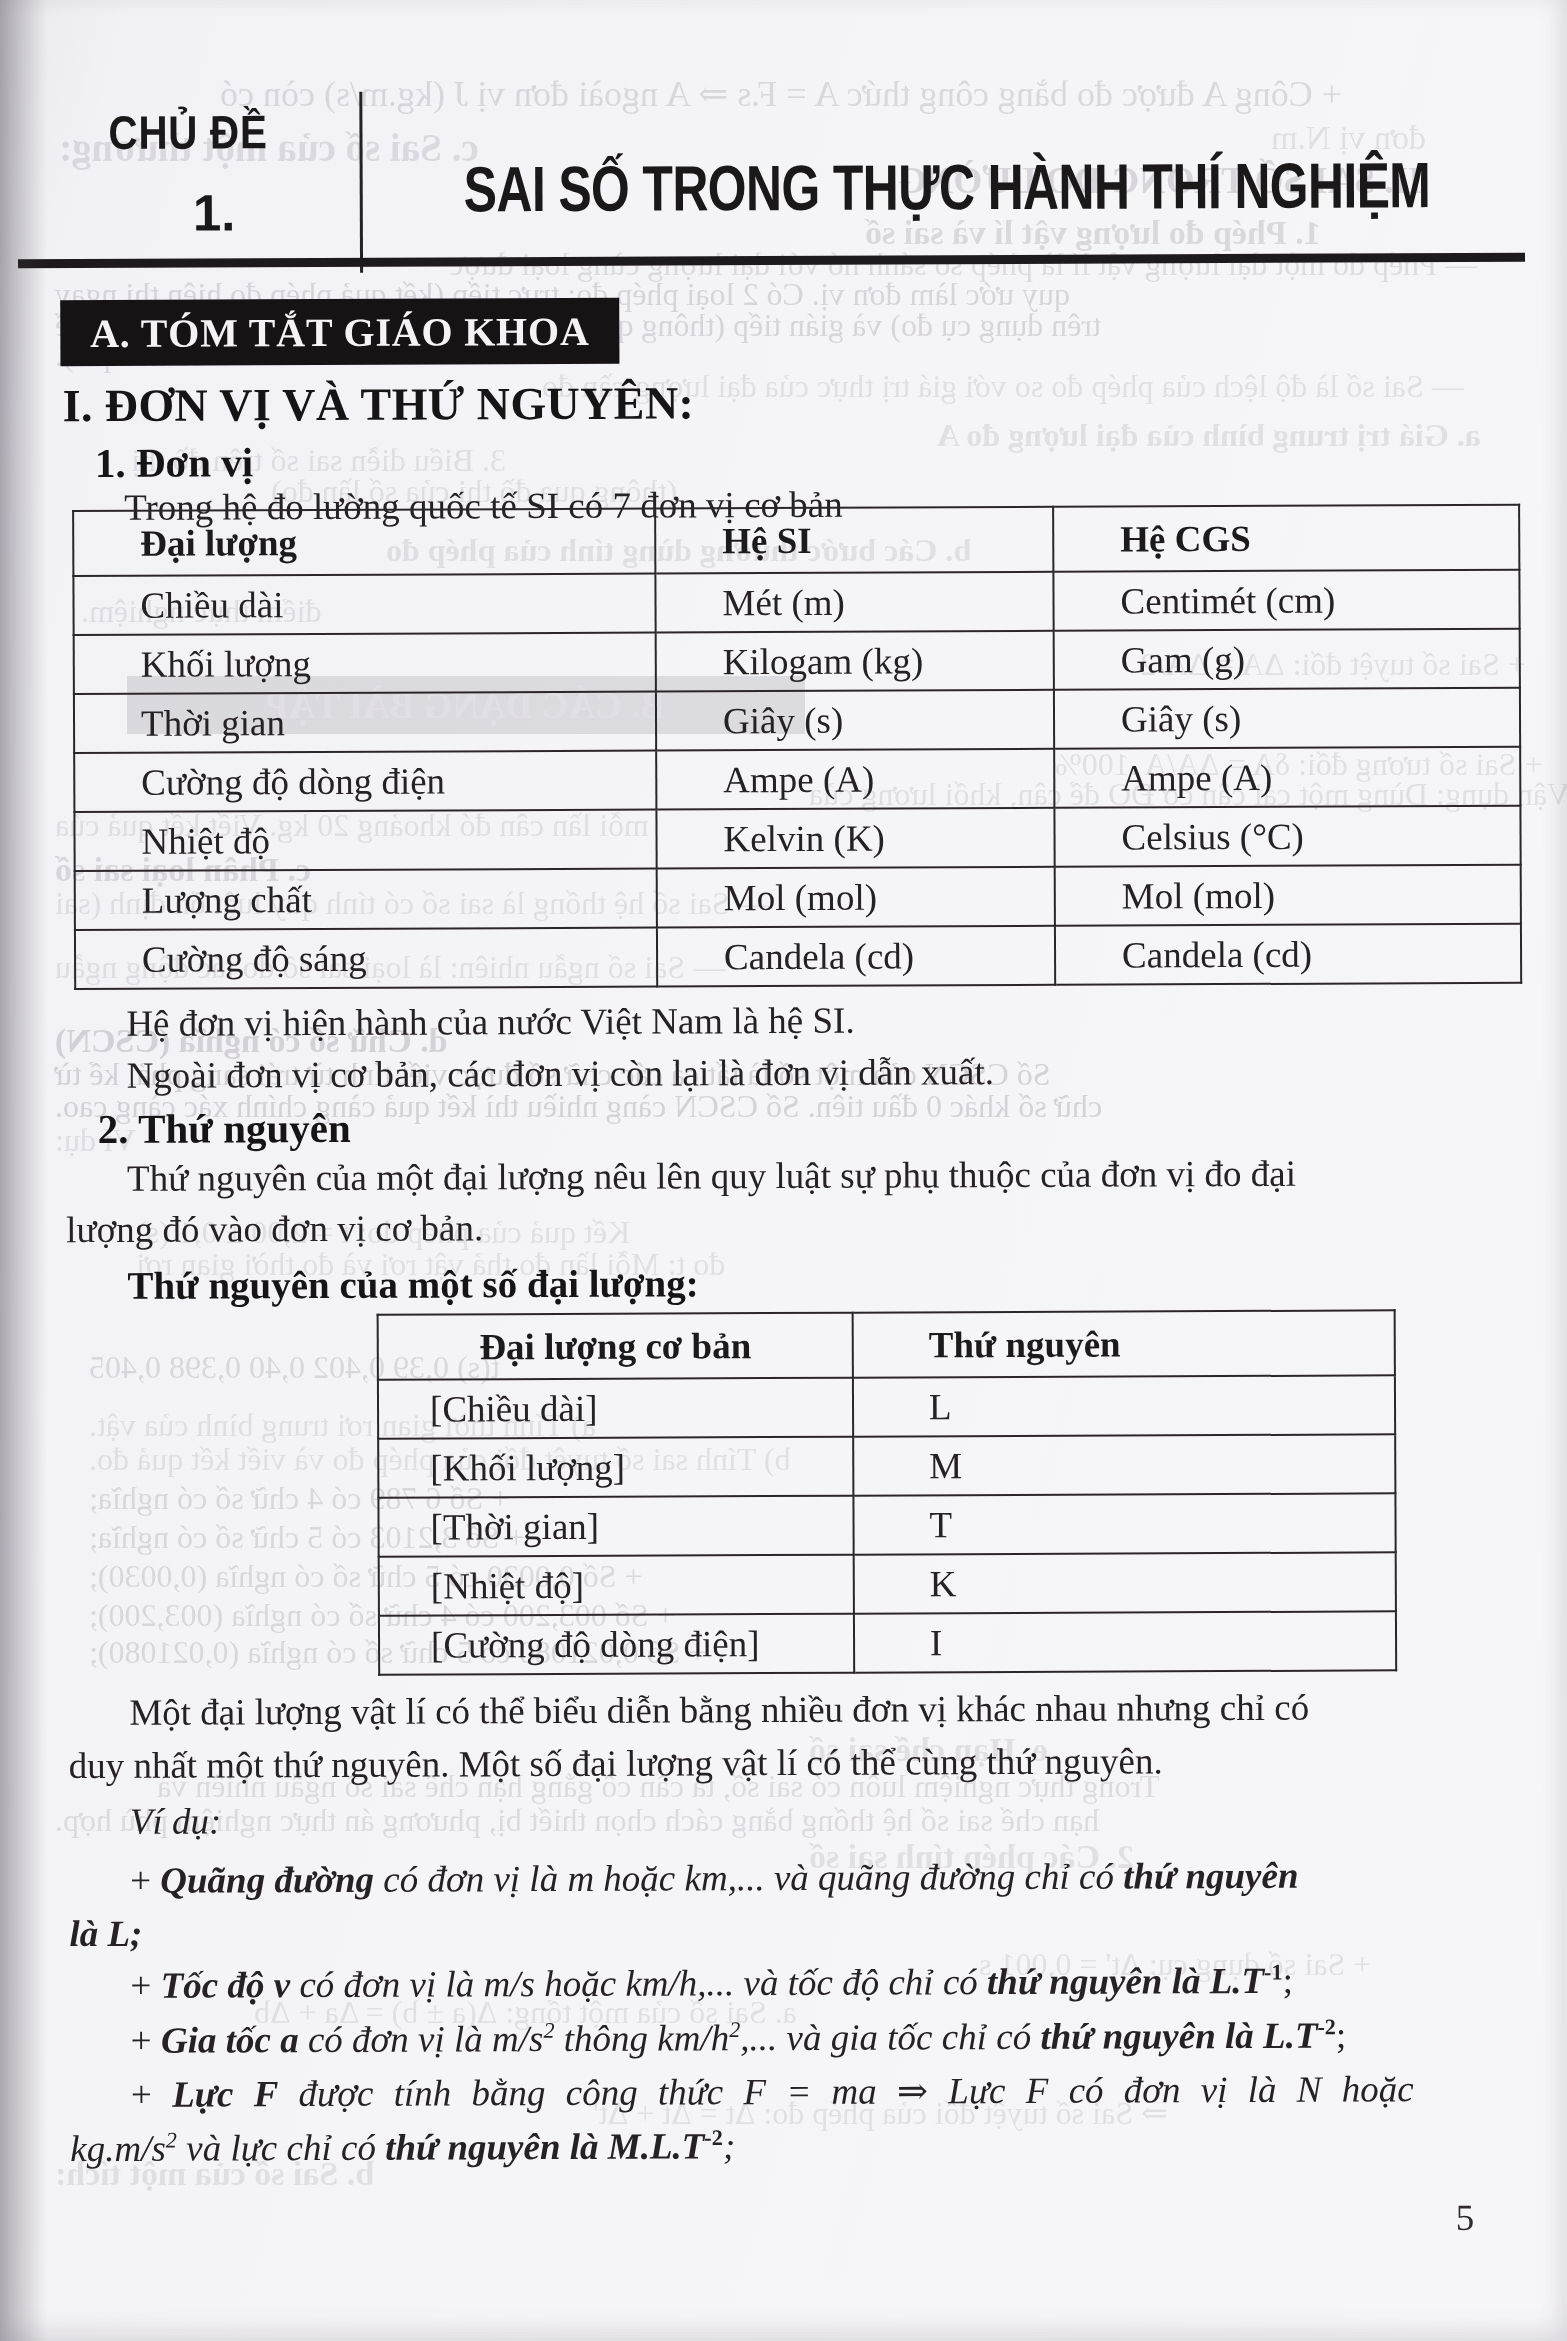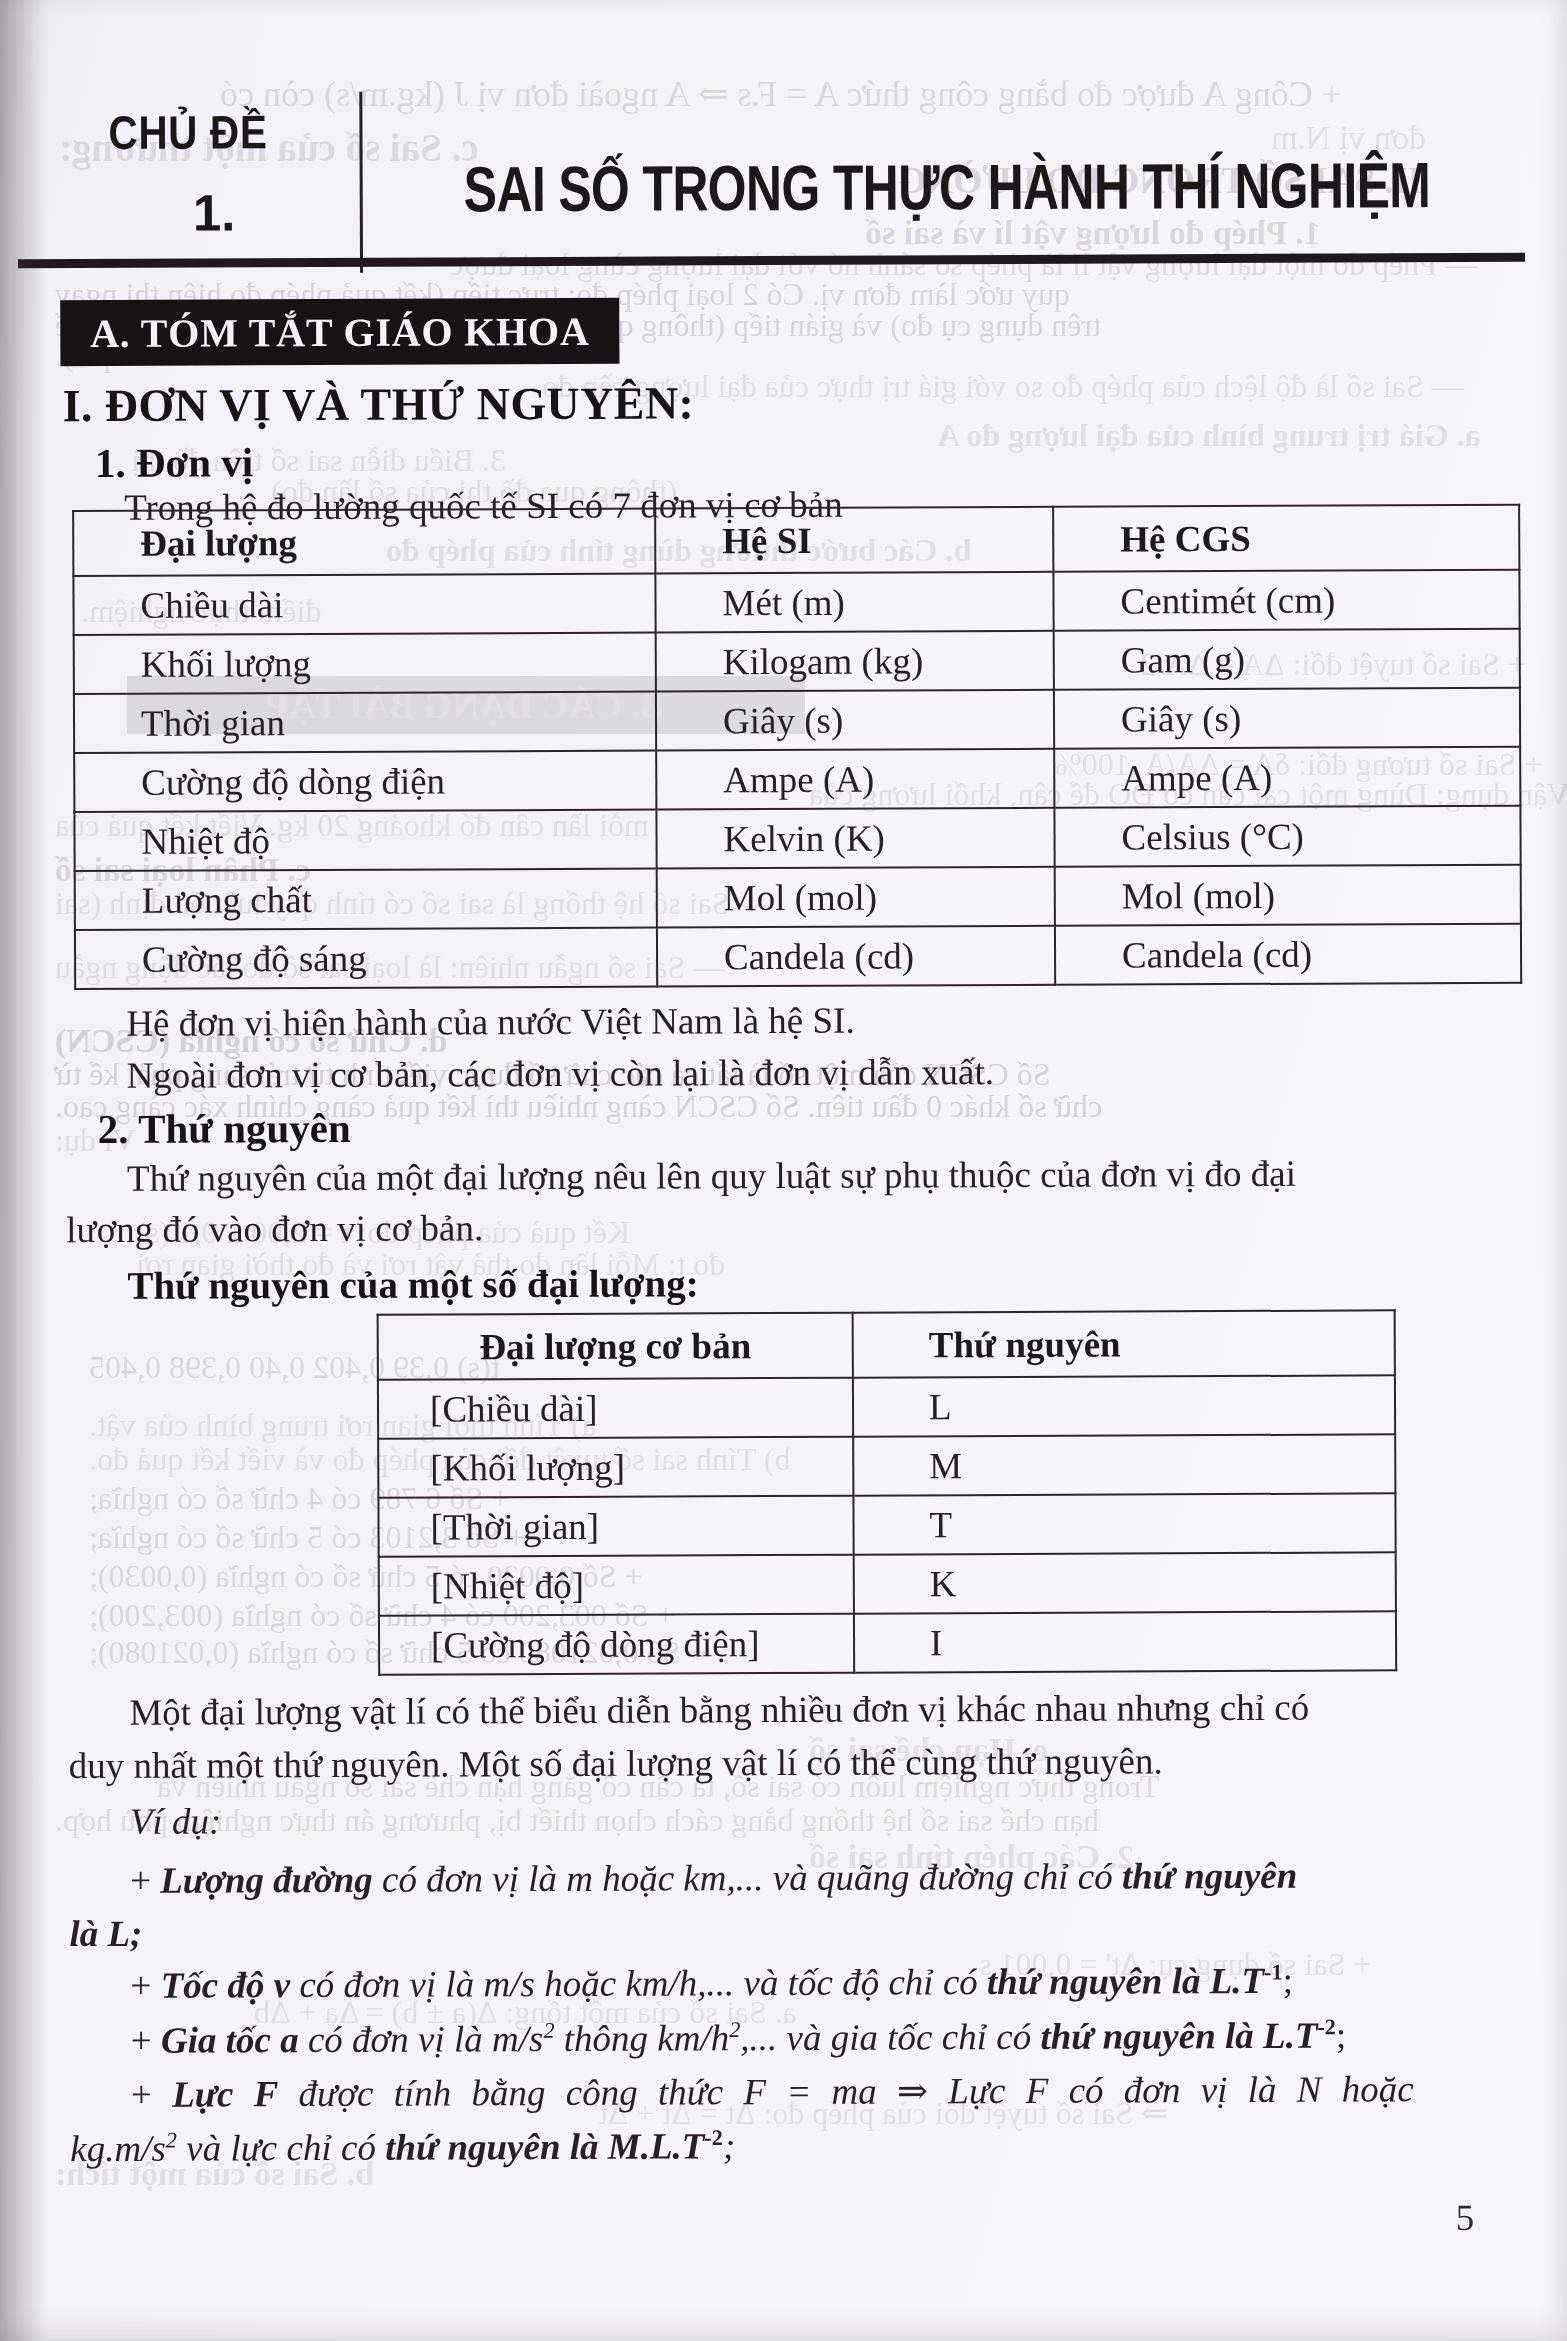--- a/index.html
+++ b/index.html
@@ -262,21 +262,21 @@
             <td>[Cường độ dòng điện]</td>
             <td>I</td>
           </tr>
         </tbody>
       </table>
 
     <div class="abs body-line para2-line1">Một đại lượng vật lí có thể biểu diễn bằng nhiều đơn vị khác nhau nhưng chỉ có</div>
     <div class="abs body-line para2-line2">duy nhất một thứ nguyên. Một số đại lượng vật lí có thể cùng thứ nguyên.</div>
     <div class="abs body-line example-label">Ví dụ:</div>
 
-    <div class="ex-line ex-indent ex1-l1"><span class="">+ </span><span class="b it">Lượng đường</span><span class="it"> có đơn vị là m hoặc km,... và quãng đường chỉ có </span><span class="b it">thứ nguyên</span></div>
+    <div class="ex-line ex-indent ex1-l1"><span class="">+ </span><span class="b it">Quãng đường</span><span class="it"> có đơn vị là m hoặc km,... và quãng đường chỉ có </span><span class="b it">thứ nguyên</span></div>
     <div class="ex-line ex-flush ex1-l2"><span class="b it">là L;</span></div>
     <div class="ex-line ex-indent ex2-l1"><span class="">+ </span><span class="b it">Tốc độ v</span><span class="it"> có đơn vị là m/s hoặc km/h,... và tốc độ chỉ có </span><span class="b it">thứ nguyên là L.T</span><span class="b sup">-1</span><span class="">;</span></div>
     <div class="ex-line ex-indent ex3-l1"><span class="">+ </span><span class="b it">Gia tốc a</span><span class="it"> có đơn vị là m/s</span><span class="it sup">2</span><span class="it"> thông km/h</span><span class="it sup">2</span><span class="it">,... và gia tốc chỉ có </span><span class="b it">thứ nguyên là L.T</span><span class="b sup">-2</span><span class="">;</span></div>
     <div class="ex-line ex-indent ex4-l1"><span class="">+ </span><span class="b it">Lực F</span><span class="it"> được tính bằng công thức F = ma </span><span class="">⇒</span><span class="it"> Lực F có đơn vị là N hoặc</span></div>
     <div class="ex-line ex-flush ex4-l2"><span class="it">kg.m/s</span><span class="it sup">2</span><span class="it"> và lực chỉ có </span><span class="b it">thứ nguyên là M.L.T</span><span class="b sup">-2</span><span class="it">;</span></div>
 
     <div class="abs page-num">5</div>
   </div>
 
   <div class="spine-shadow"></div>

